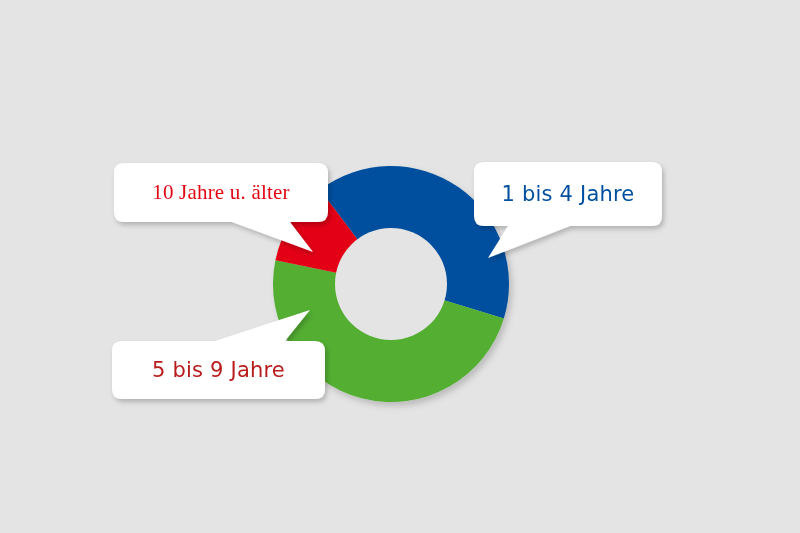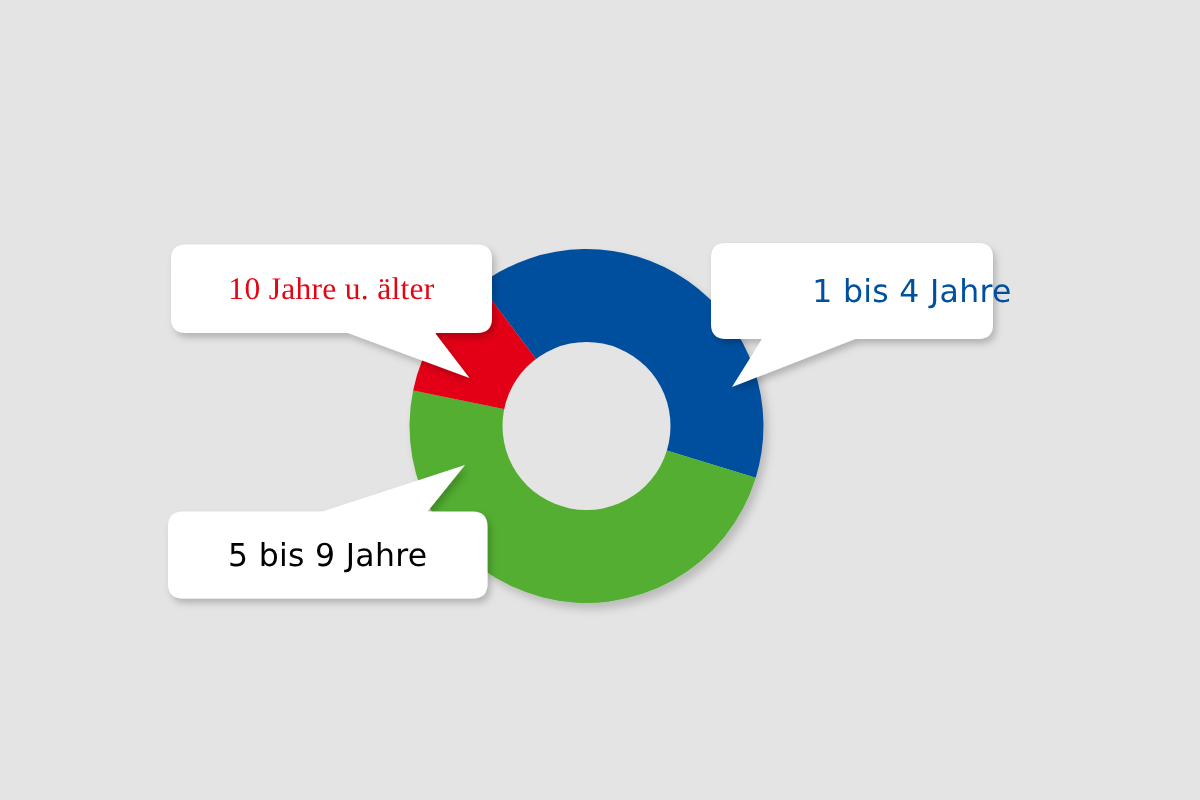--- a/index.html
+++ b/index.html
@@ -40,14 +40,14 @@
       <path d="M391,284 L275.41,260.27 A118,118 0 0 1 319.99,189.76 Z" fill="#e30613"></path>
     </g>
   <circle id="hole" cx="391" cy="284" r="56" fill="#e4e4e4"></circle>
 
   <path id="bubble-red" filter="url(#shadow)" d="M124,163 H318 Q328,163 328,173 V212 Q328,222 318,222 H290 L313,252 L232,222 H124 Q114,222 114,212 V173 Q114,163 124,163 Z" fill="#ffffff"></path>
   <path id="bubble-blue" filter="url(#shadow)" d="M484,162 H652 Q662,162 662,172 V216 Q662,226 652,226 H570 L488,258 L508,226 H484 Q474,226 474,216 V172 Q474,162 484,162 Z" fill="#ffffff"></path>
   <path id="bubble-green" filter="url(#shadow)" d="M122,341 H215 L310,310 L285,341 H315 Q325,341 325,351 V389 Q325,399 315,399 H122 Q112,399 112,389 V351 Q112,341 122,341 Z" fill="#ffffff"></path>
 </svg>
 
 <div class="label-text" id="lbl-red" style="left: 114px; top: 163px; width: 214px; height: 59px; color: rgb(227, 6, 19); font-family: Liberation Serif, serif;">10 Jahre u. älter</div>
-<div class="label-text" id="lbl-blue" style="left: 474px; top: 162px; width: 188px; height: 64px; color: rgb(0, 80, 159); margin-left: 40px;">1 bis 4 Jahre</div>
-<div class="label-text" id="lbl-green" style="left: 112px; top: 341px; width: 213px; height: 58px; color: #000000; text-align: right;">5 bis 9 Jahre</div>
+<div class="label-text" id="lbl-blue" style="left: 474px; top: 162px; width: 188px; height: 64px; color: rgb(0, 80, 159);">1 bis 4 Jahre</div>
+<div class="label-text" id="lbl-green" style="left: 112px; top: 341px; width: 213px; height: 58px; color: #b91c1c; text-align: right;">5 bis 9 Jahre</div>
 
 </body></html>

